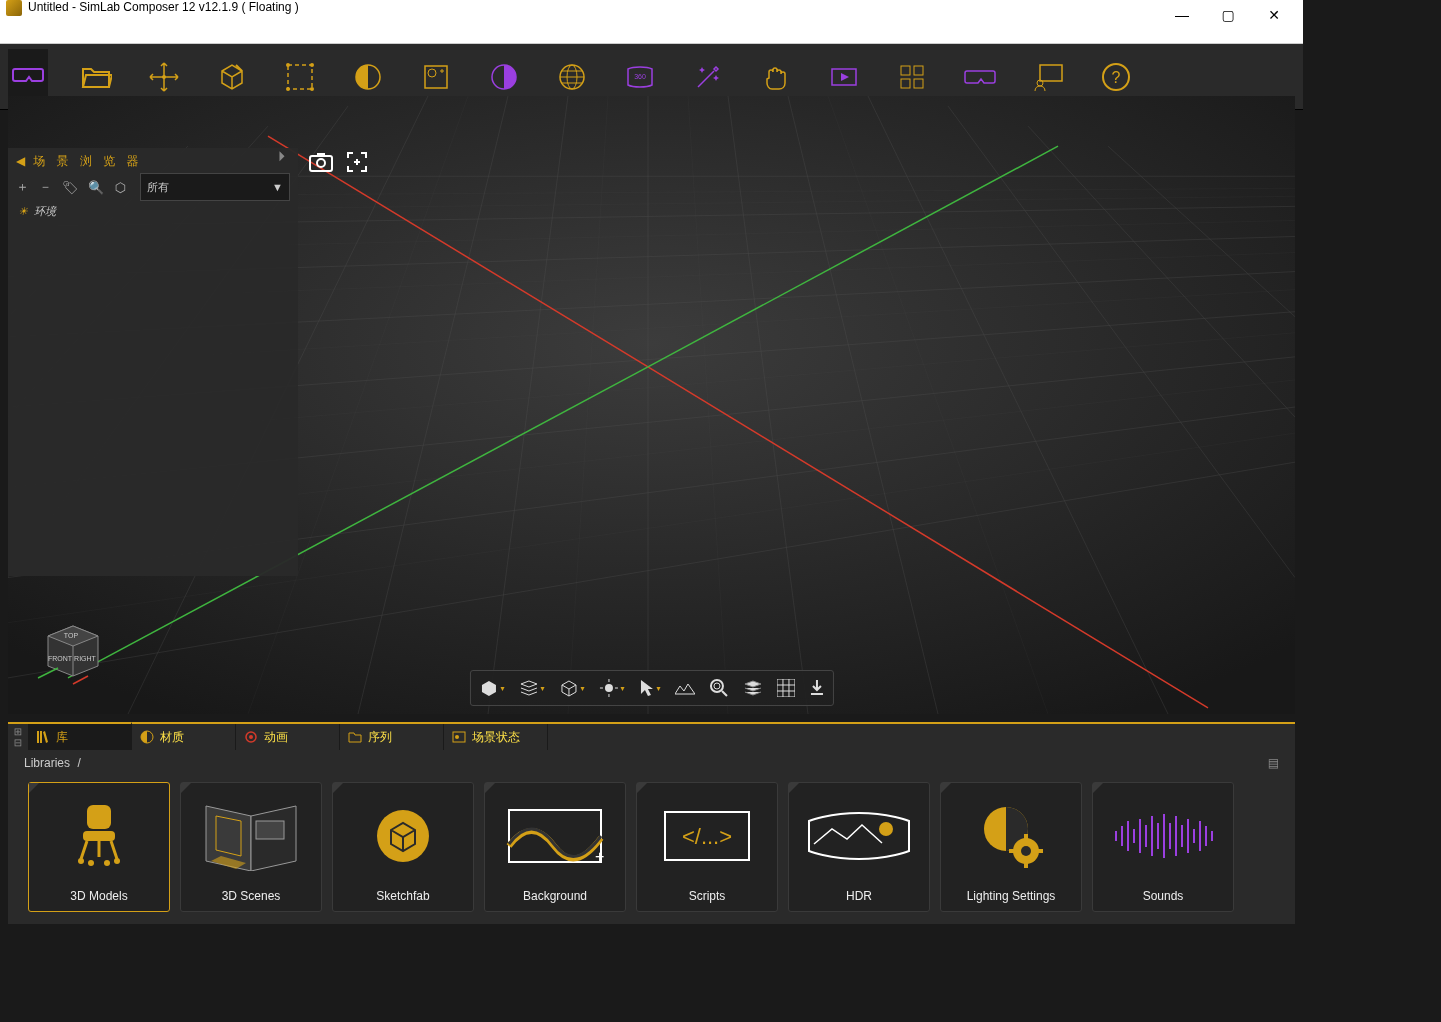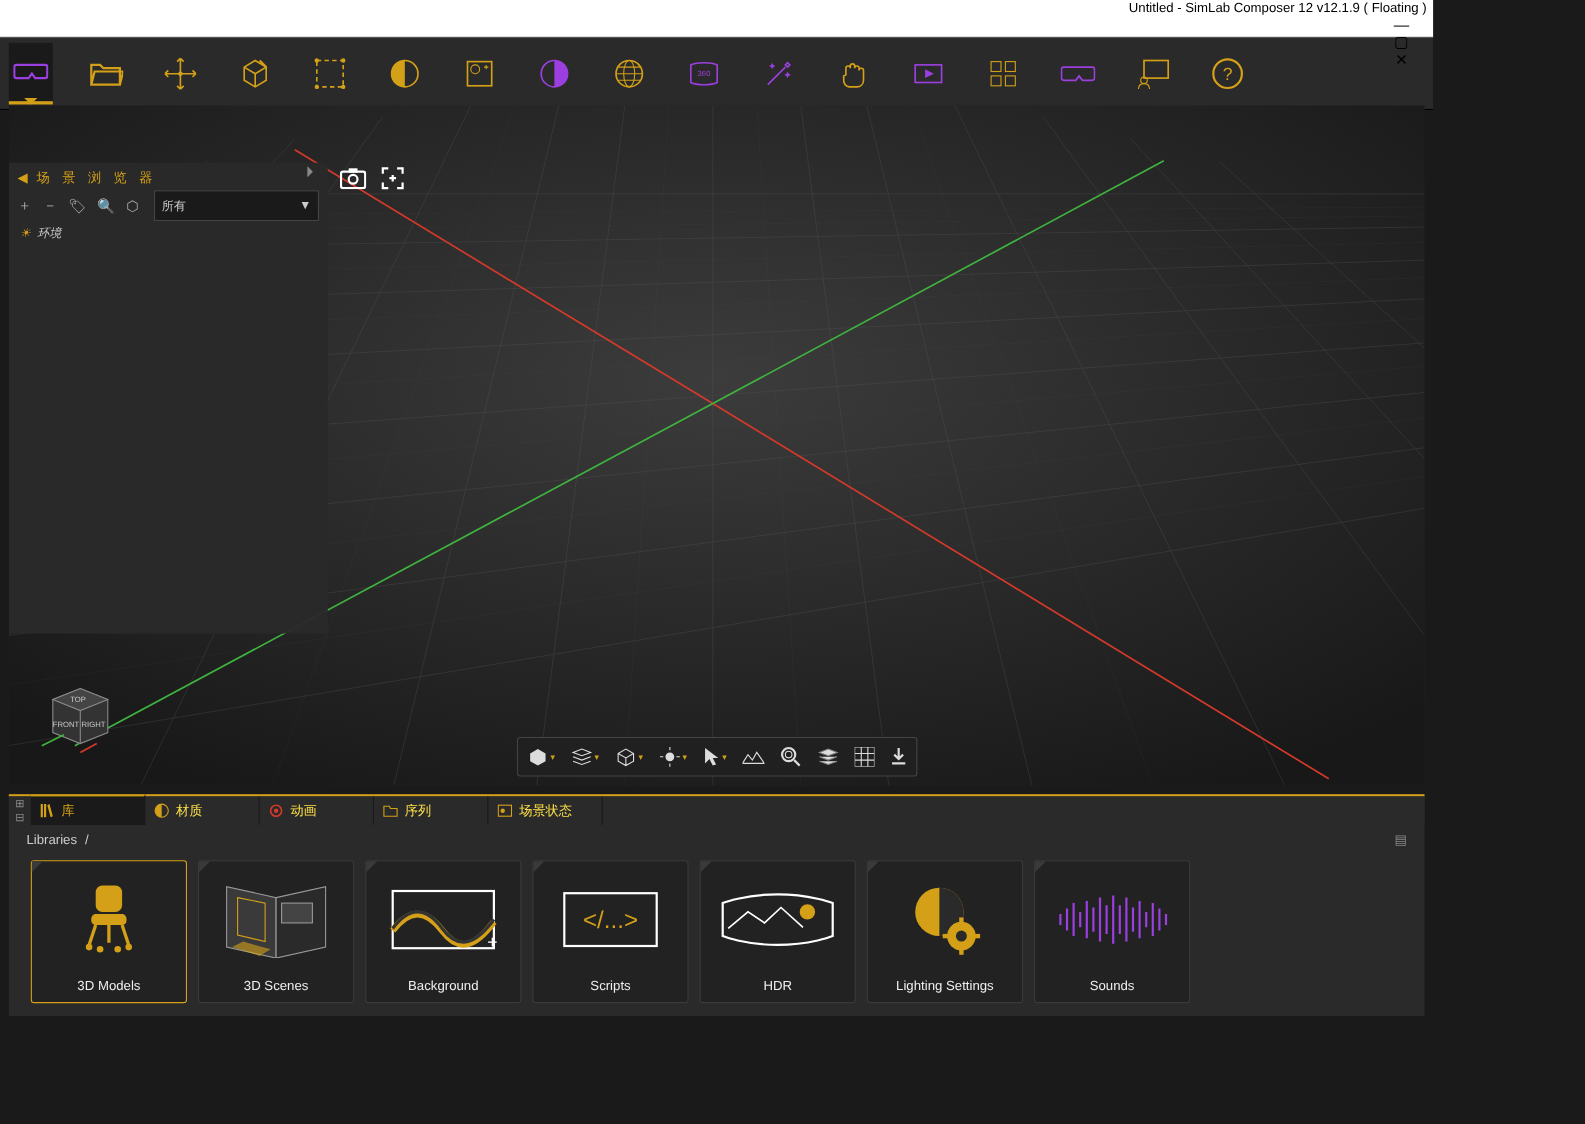--- a/index.html
+++ b/index.html
@@ -1,19 +1,19 @@
 <!DOCTYPE html>
 <html><head>
 <meta charset="utf-8">
 <style>
 * { margin:0; padding:0; box-sizing:border-box; font-family:"Segoe UI",Arial,sans-serif; user-select:none; }
 body { background:#1a1a1a; width:1303px; height:924px; overflow:hidden; position:relative; }
 
 
-.titlebar { height:34px; background:#fff; display:flex; align-items:flex-end; padding:0 6px; border-bottom:1px solid #ccc;flex-direction:column; }
+.titlebar { height:44px; background:#fff; display:flex; align-items:flex-start; padding:0 6px; border-bottom:1px solid #ccc; }
 .titlebar .app-icon { width:16px; height:16px; background:linear-gradient(135deg,#d4a017,#8b6508); border-radius:2px; margin-right:6px; }
 .titlebar .title { font-size:12px; color:#000; flex:1; }
 .titlebar .win-btn { width:46px; height:30px; display:flex; align-items:center; justify-content:center; font-size:14px; color:#000; }
 
 
 .top-toolbar { height:66px; background:#2a2a2a; display:flex; align-items:center; padding:0 8px; gap:28px; border-bottom:1px solid #000; }
 .tool-slot { width:40px; height:56px; display:flex; flex-direction:column; align-items:center; justify-content:center; position:relative; }
 .tool-slot.active { background:#1a1a1a; border-bottom:3px solid #d4a017; }
 .tool-slot.active::after { content:""; position:absolute; bottom:-3px; left:50%; transform:translateX(-50%); border-left:6px solid transparent; border-right:6px solid transparent; border-top:6px solid #d4a017; }
 .tool-slot svg { width:32px; height:32px; }
@@ -429,20 +429,30 @@
             <rect x="55" y="20" width="28" height="18" fill="#444" stroke="#999"></rect>
             <path d="M15 15l25 5v35l-25-6z" fill="none" stroke="#d4a017"></path>
             <polygon points="20,55 45,62 35,68 10,60" fill="#d4a017" opacity="0.6"></polygon>
           </svg>
       </div>
       <div class="lbl">3D Scenes</div>
     </div>
     <div class="lib-card">
       <div class="fold-corner"></div>
       <div class="thumb">
+        <svg width="60" height="60" viewBox="0 0 60 60">
+            <circle cx="30" cy="30" r="26" fill="#d4a017"></circle>
+            <path d="M18 24l12-7 12 7v14l-12 7-12-7z M18 24l12 7 12-7 M30 31v14" fill="none" stroke="#2a2a2a" stroke-width="2"></path>
+          </svg>
+      </div>
+      <div class="lbl">Sketchfab</div>
+    </div>
+    <div class="lib-card">
+      <div class="fold-corner"></div>
+      <div class="thumb">
         <svg width="100" height="60" viewBox="0 0 100 60">
             <rect x="4" y="4" width="92" height="52" fill="none" stroke="#fff" stroke-width="2"></rect>
             <path d="M4 40c15-20 30-20 45 0s30 15 47-8" fill="none" stroke="#d4a017" stroke-width="6"></path>
             <path d="M4 38c15-20 30-20 45 0s30 15 47-8" fill="none" stroke="#333" stroke-width="3"></path>
             <text x="90" y="56" font-size="16" fill="#fff">+</text>
           </svg>
       </div>
       <div class="lbl">Background</div>
     </div>
     <div class="lib-card">

